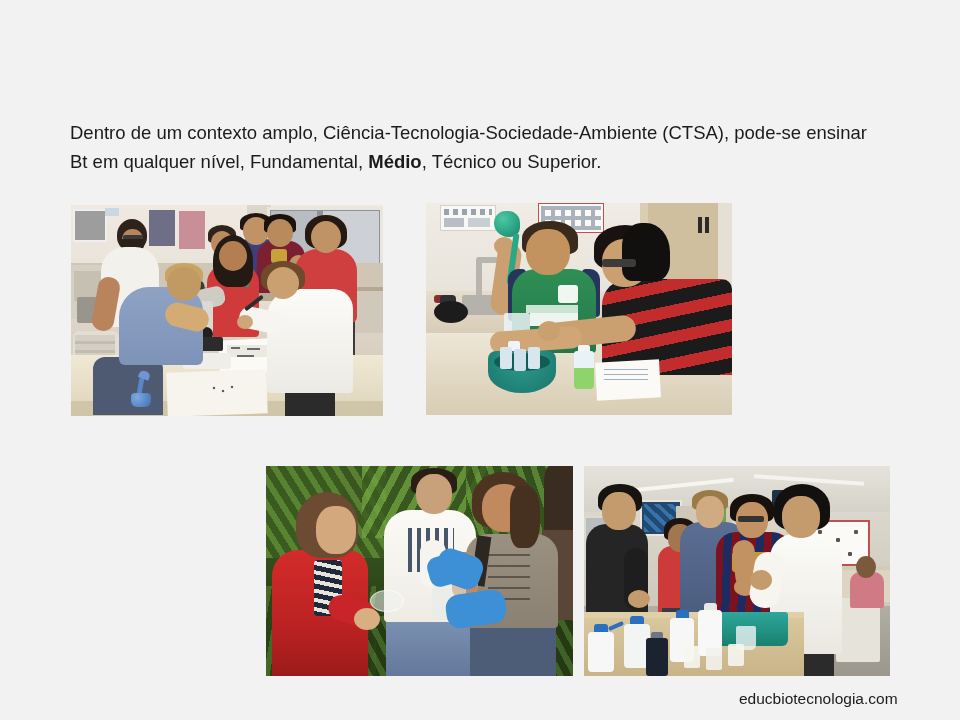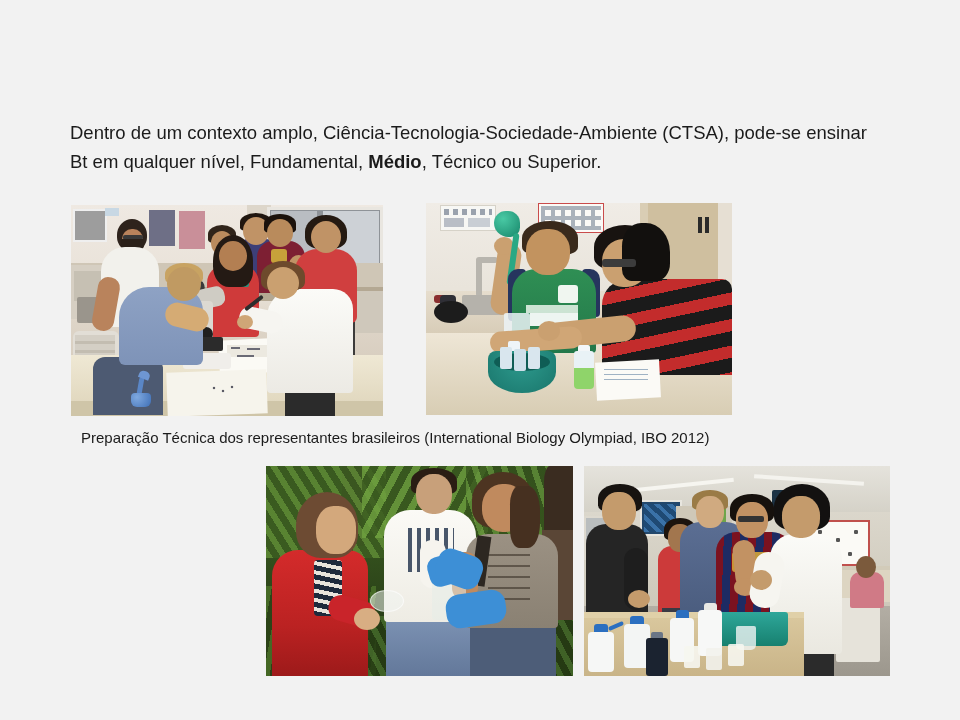--- a/index.html
+++ b/index.html
@@ -502,21 +502,20 @@
       <div class="l" id="p2bowl"></div>
       <div class="l" id="p2bowlin"></div>
       <div class="l" id="p2tube1"></div>
       <div class="l" id="p2tube2"></div>
       <div class="l" id="p2tube3"></div>
       <div class="l" id="p2bottlecap"></div>
       <div class="l" id="p2bottle"></div>
     </div>
   </div>
 
-  <div class="caption">Preparação Técnica dos representantes brasileiros (International Biology Olympiad, IBO 2012)</div>
 
   <div class="photo" id="photo3">
     <div class="ph-in">
       <div class="l" id="p3bg"></div>
       <div class="l" id="p3trunk"></div>
       <div class="l" id="p3leaf1"></div>
       <div class="l" id="p3leaf2"></div>
       <div class="l" id="p3leaf3"></div>
       <div class="l" id="p3leaf4"></div>
       <div class="l" id="p3leaf5"></div>
@@ -622,14 +621,15 @@
       <div class="l" id="p4wb2c"></div>
       <div class="l" id="p4wb2"></div>
       <div class="l" id="p4darkbc"></div>
       <div class="l" id="p4darkb"></div>
       <div class="l" id="p4wb1n"></div>
       <div class="l" id="p4wb1c"></div>
       <div class="l" id="p4wb1"></div>
     </div>
   </div>
 
+  <div class="footer">educbiotecnologia.com</div>
 
 </div>
 
 </body></html>

